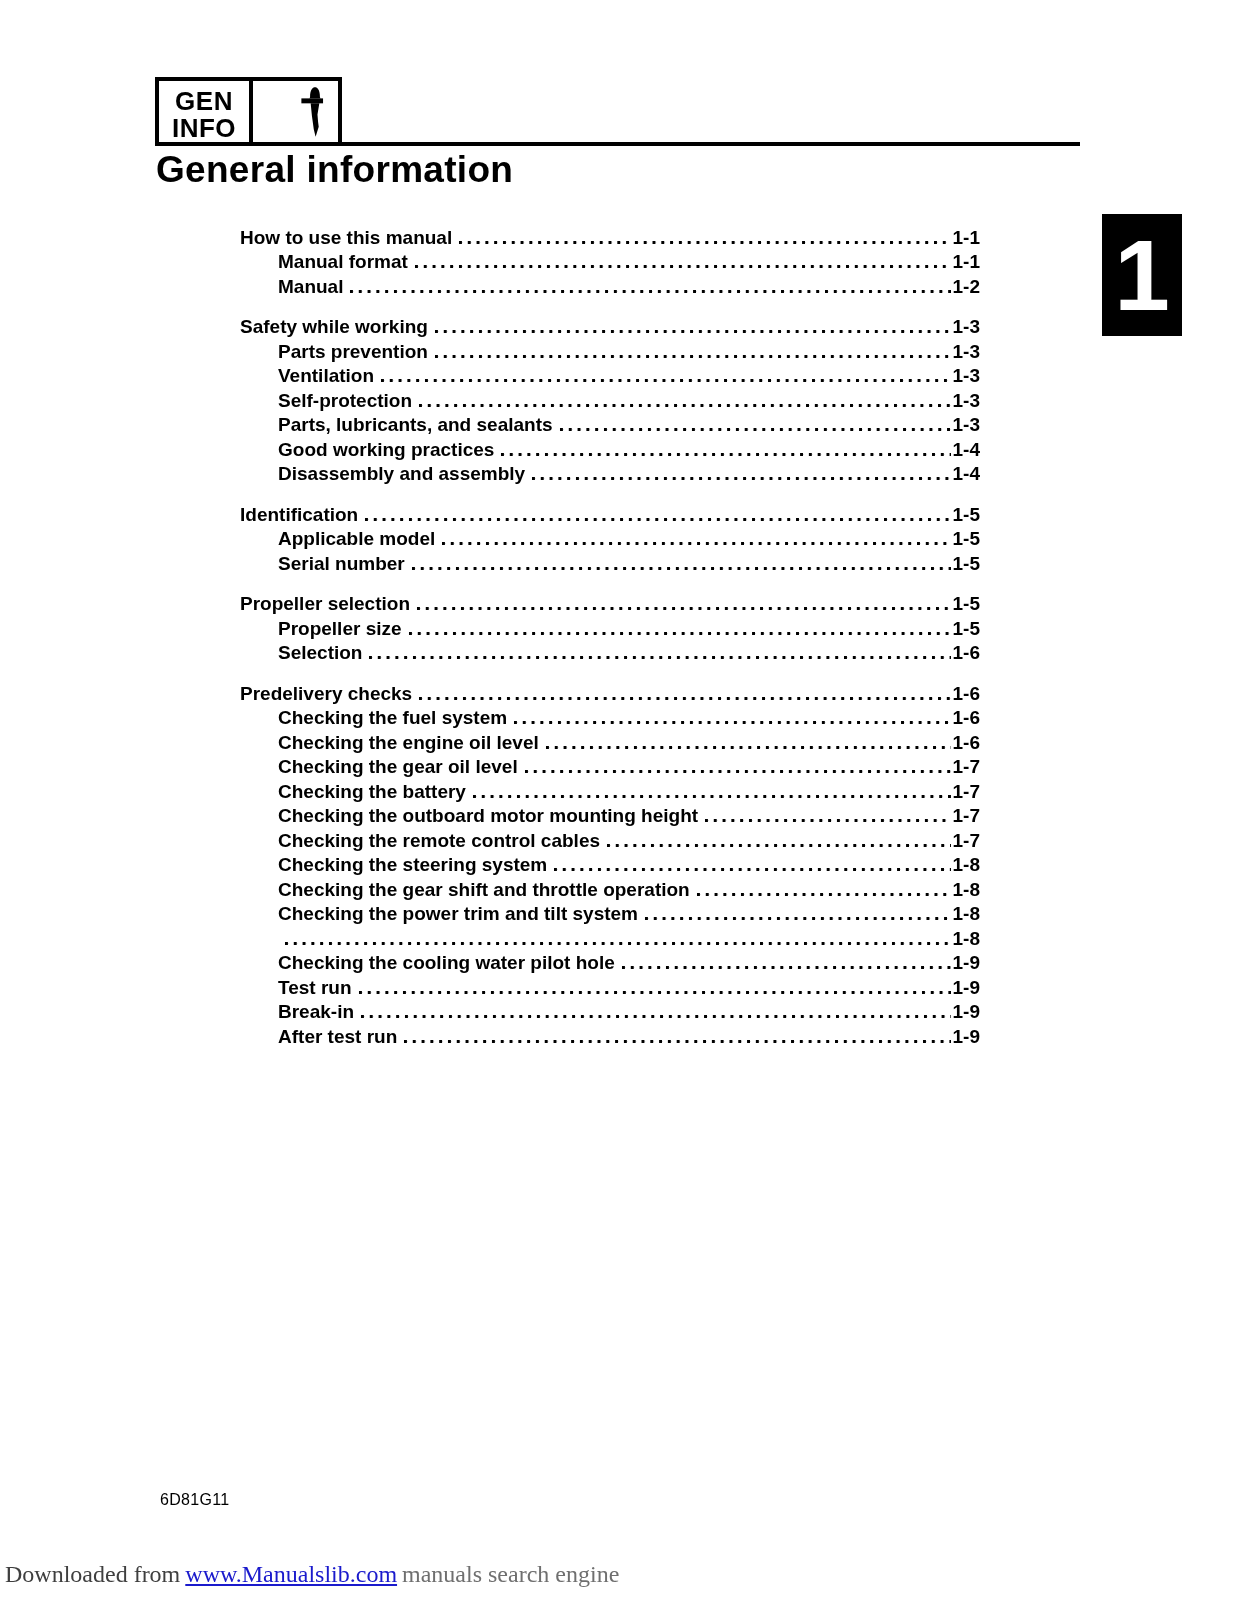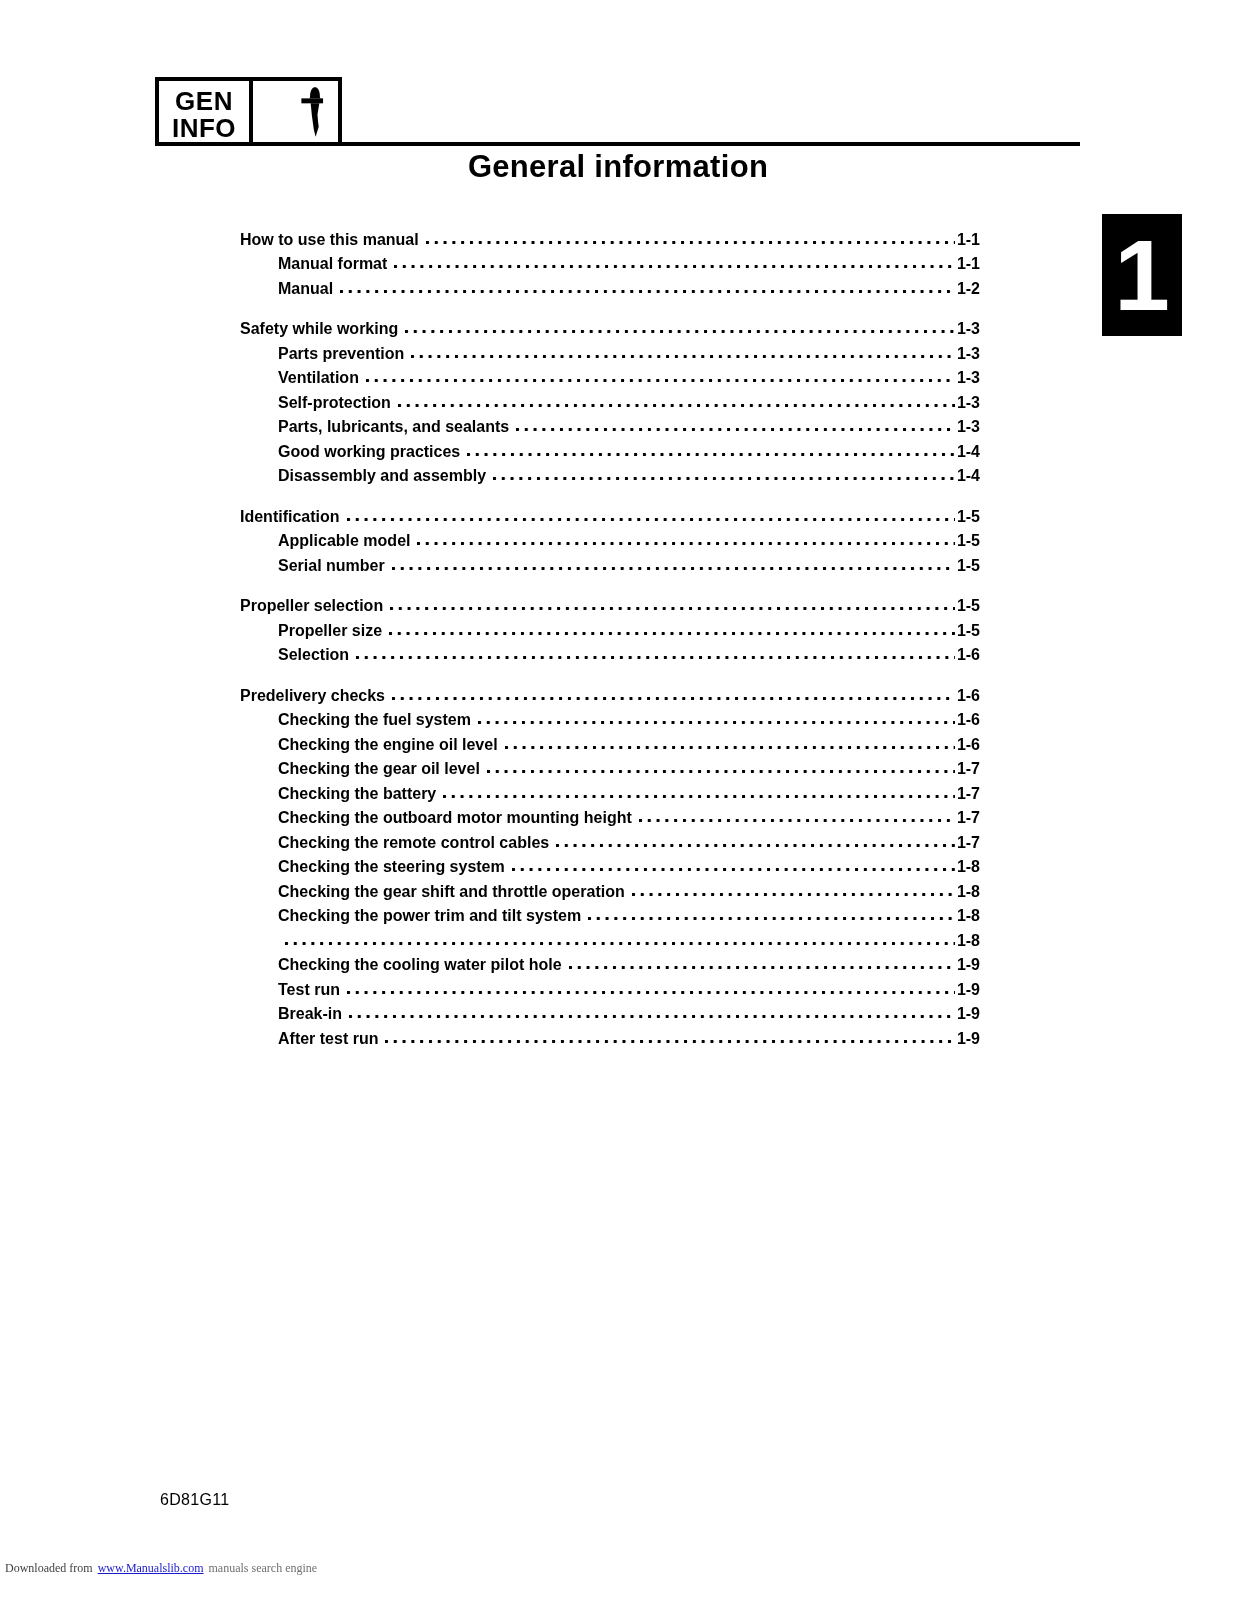--- a/index.html
+++ b/index.html
@@ -38,22 +38,21 @@
     line-height: 27px;
     letter-spacing: 0.5px;
   }
   .head-cell.iconbox { width: 85px; }
   .head-cell.iconbox svg { display: block; }
 
   .page-title {
     position: absolute;
     left: 156px; top: 149px;
     width: 924px;
-    text-align: center;
-    font-size: 31px;
+    font-size: 37px;
     font-weight: bold;
     letter-spacing: 0.3px;
   }
 
   .chapter-tab {
     position: absolute;
     left: 1102px; top: 214px;
     width: 80px; height: 122px;
     background: #000000;
     color: #ffffff;
@@ -61,21 +60,21 @@
     font-weight: bold;
     font-size: 100px;
     line-height: 1;
   }
 
   
   .toc {
     position: absolute;
     left: 240px; top: 224px;
     width: 740px;
-    font-size: 16px;
+    font-size: 19px;
   }
   .toc-section { margin-top: 16px; }
   .toc-section:first-child { margin-top: 0; }
   .toc-row {
     display: flex;
     align-items: flex-end;
     height: 24.5px;
     white-space: nowrap;
   }
   .toc-row.sec { font-weight: bold; }
@@ -96,21 +95,21 @@
   .doc-code {
     position: absolute;
     left: 160px; top: 1491px;
     font-size: 16px;
     letter-spacing: 0.3px;
   }
   .site-footer {
     position: absolute;
     left: 5px; top: 1561px;
     font-family: "Liberation Serif", serif;
-    font-size: 12px;
+    font-size: 24px;
     color: #3f3f3f;
   }
   .site-footer .suffix { color: #6f6f6f; }
   .footer-link {
     color: #1a1acc;
     text-decoration: underline;
     margin: 0 5px;
     cursor: pointer;
   }
 </style>

